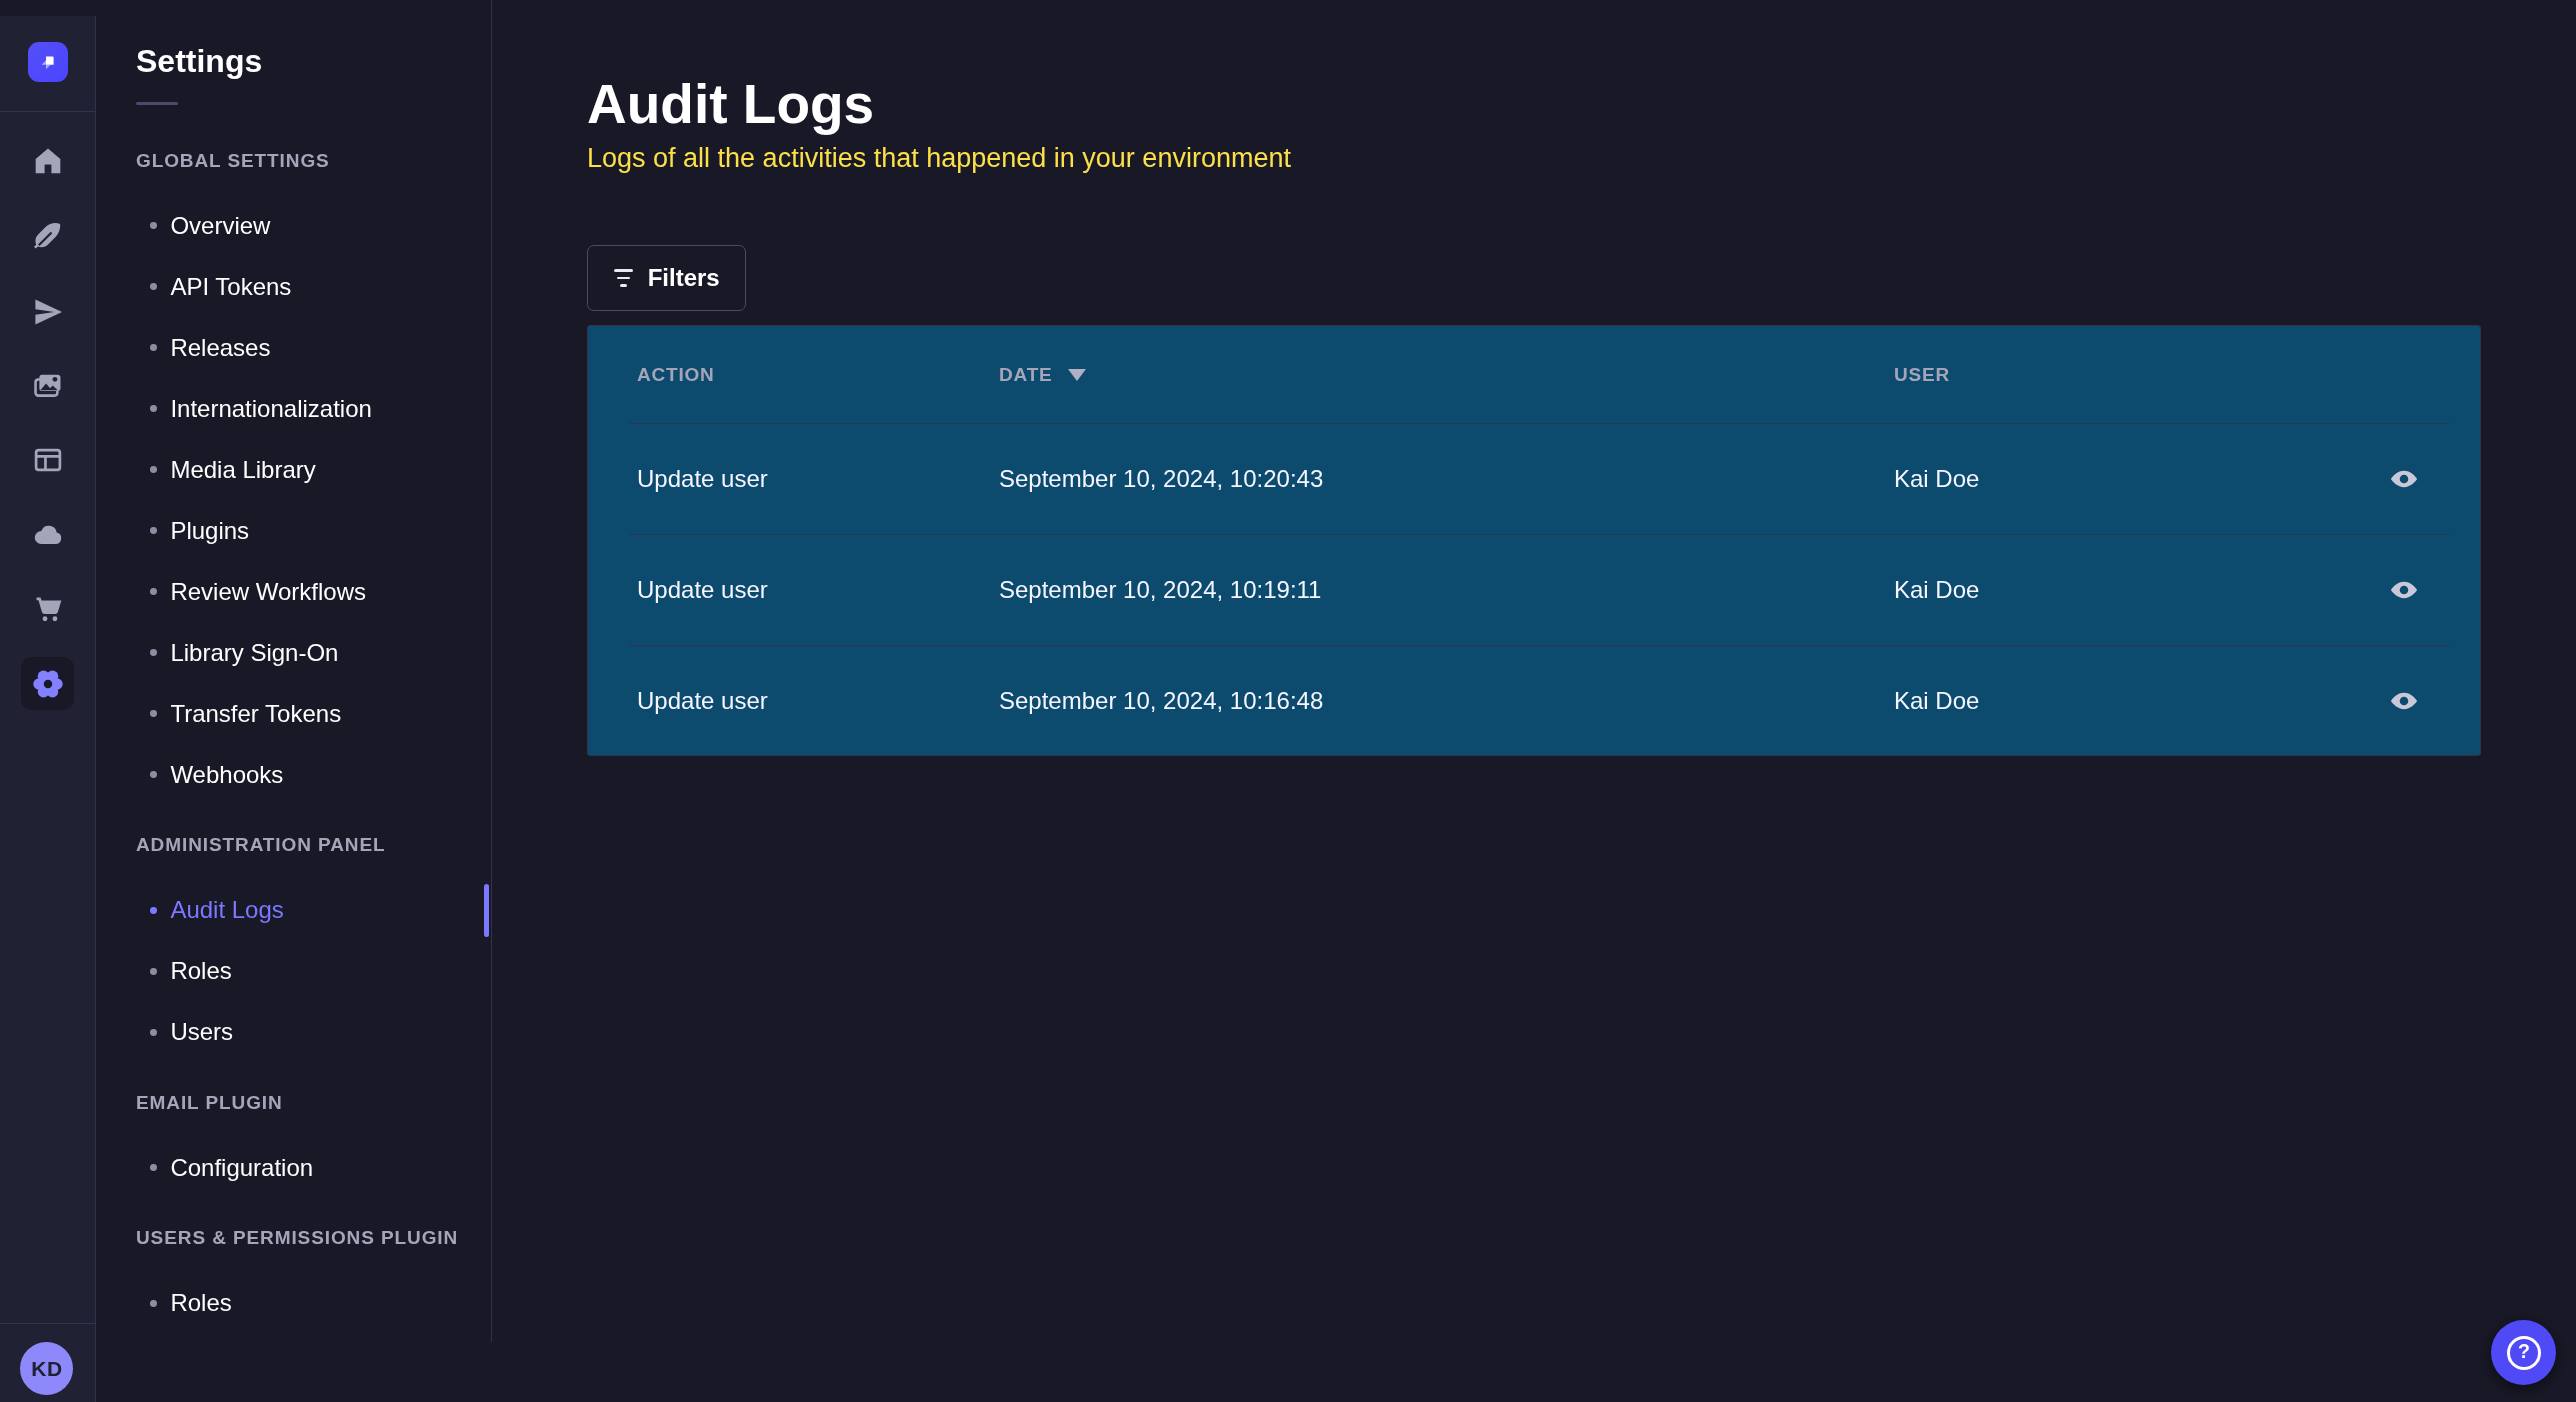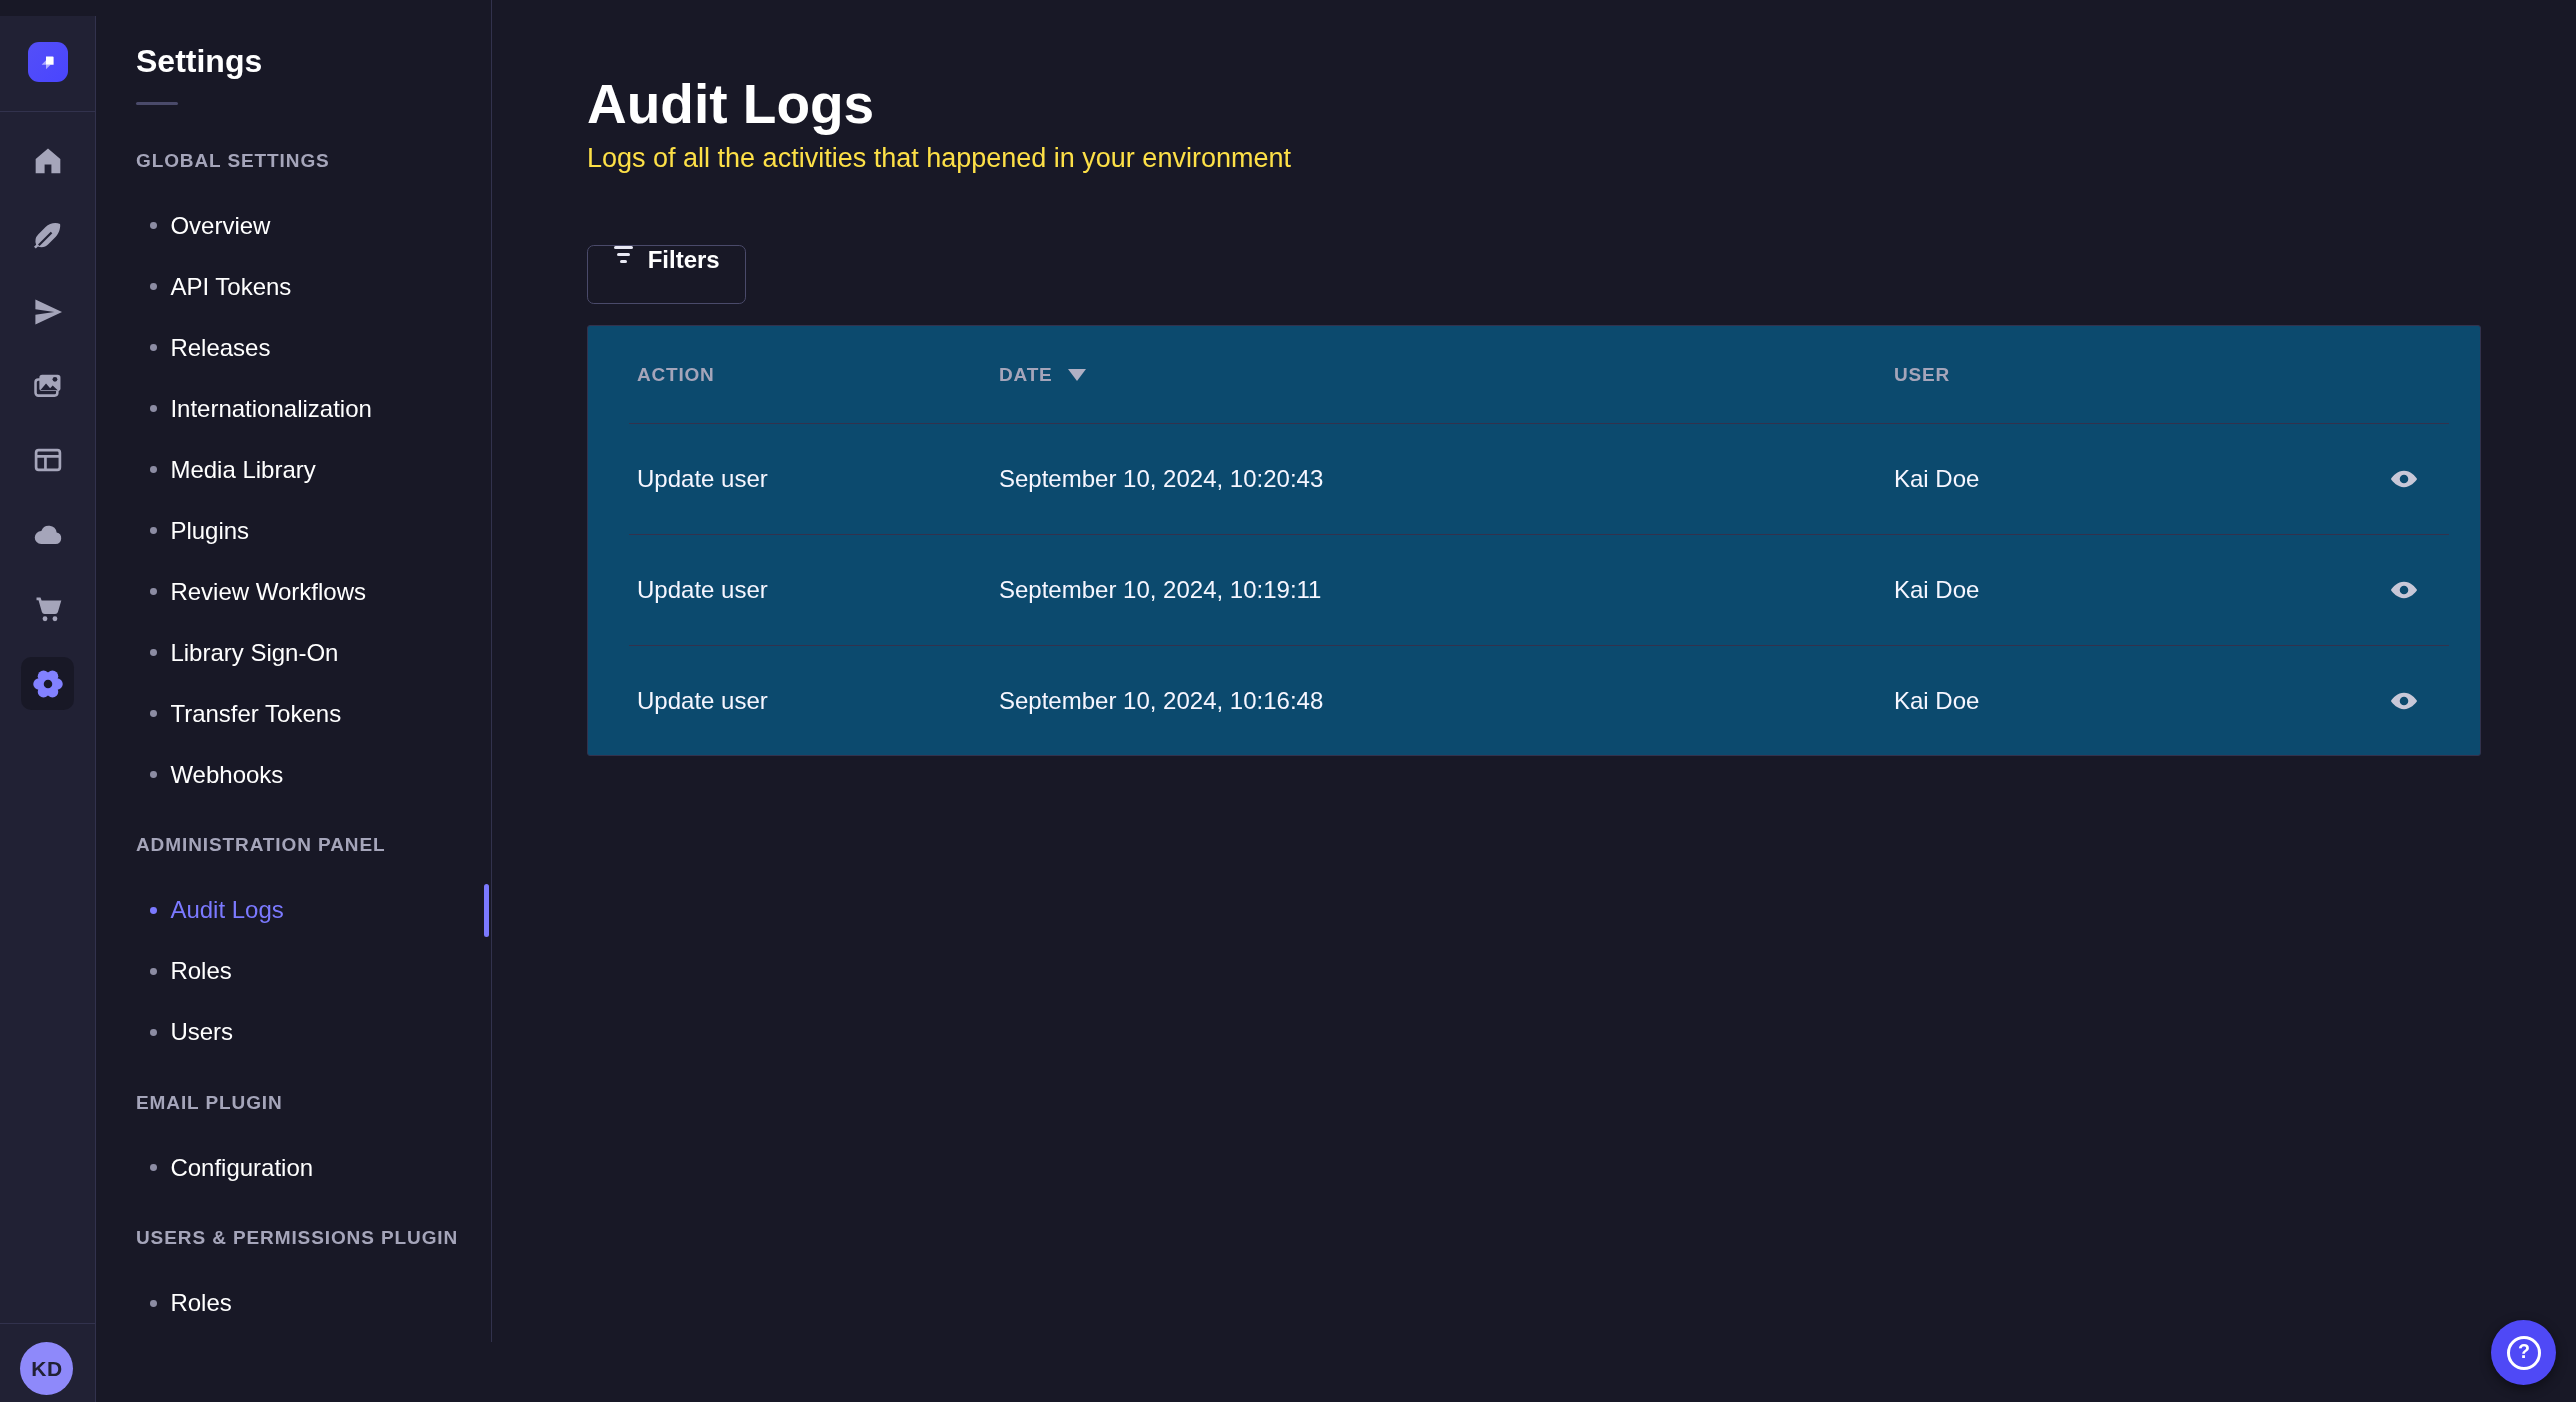--- a/index.html
+++ b/index.html
@@ -56,23 +56,23 @@
   .nav-item.active .nav-bullet { background:#7b79ff; }
   .active-bar {
     position:absolute; right:1.7px; top:4.3px; width:5.1px; height:53px;
     border-radius:3.4px; background:#7b79ff;
   }
   
   .main { position:absolute; left:492px; top:0; right:0; bottom:0; background:#181826; }
   .page-title { position:absolute; left:95px; top:72px; font-size:55px; font-weight:700; color:#ffffff; }
   .page-subtitle { position:absolute; left:95px; top:143px; font-size:27px; color:#fde047; }
   .filters-btn {
-    position:absolute; left:95px; top:245px; height:59px; padding:0 25.6px;
+    position:absolute; left:95px; top:245px; height:66px; padding:0 25.6px;
     border:0.9px solid #4a4a6a; border-radius:6.8px; background:transparent;
-    display:flex; gap:14.5px; cursor:pointer;
+    display:flex; align-items:center; gap:14.5px; cursor:pointer;
   }
   .filters-btn span.lbl { font-size:24px; font-weight:600; color:#ffffff; }
   .filter-icon { display:flex; flex-direction:column; align-items:center; gap:4.3px; }
   .filter-icon i { display:block; height:2.9px; border-radius:1.7px; background:#e9e9f4; }
   .filter-icon i:nth-child(1){ width:19.6px; } .filter-icon i:nth-child(2){ width:12.8px; } .filter-icon i:nth-child(3){ width:6.8px; }
   
   .card {
     position:absolute; left:95px; top:325px; width:1894px; height:431px;
     background:#0c4a6e; border:0.9px solid #32324d; border-radius:3px; overflow:hidden;
   }

